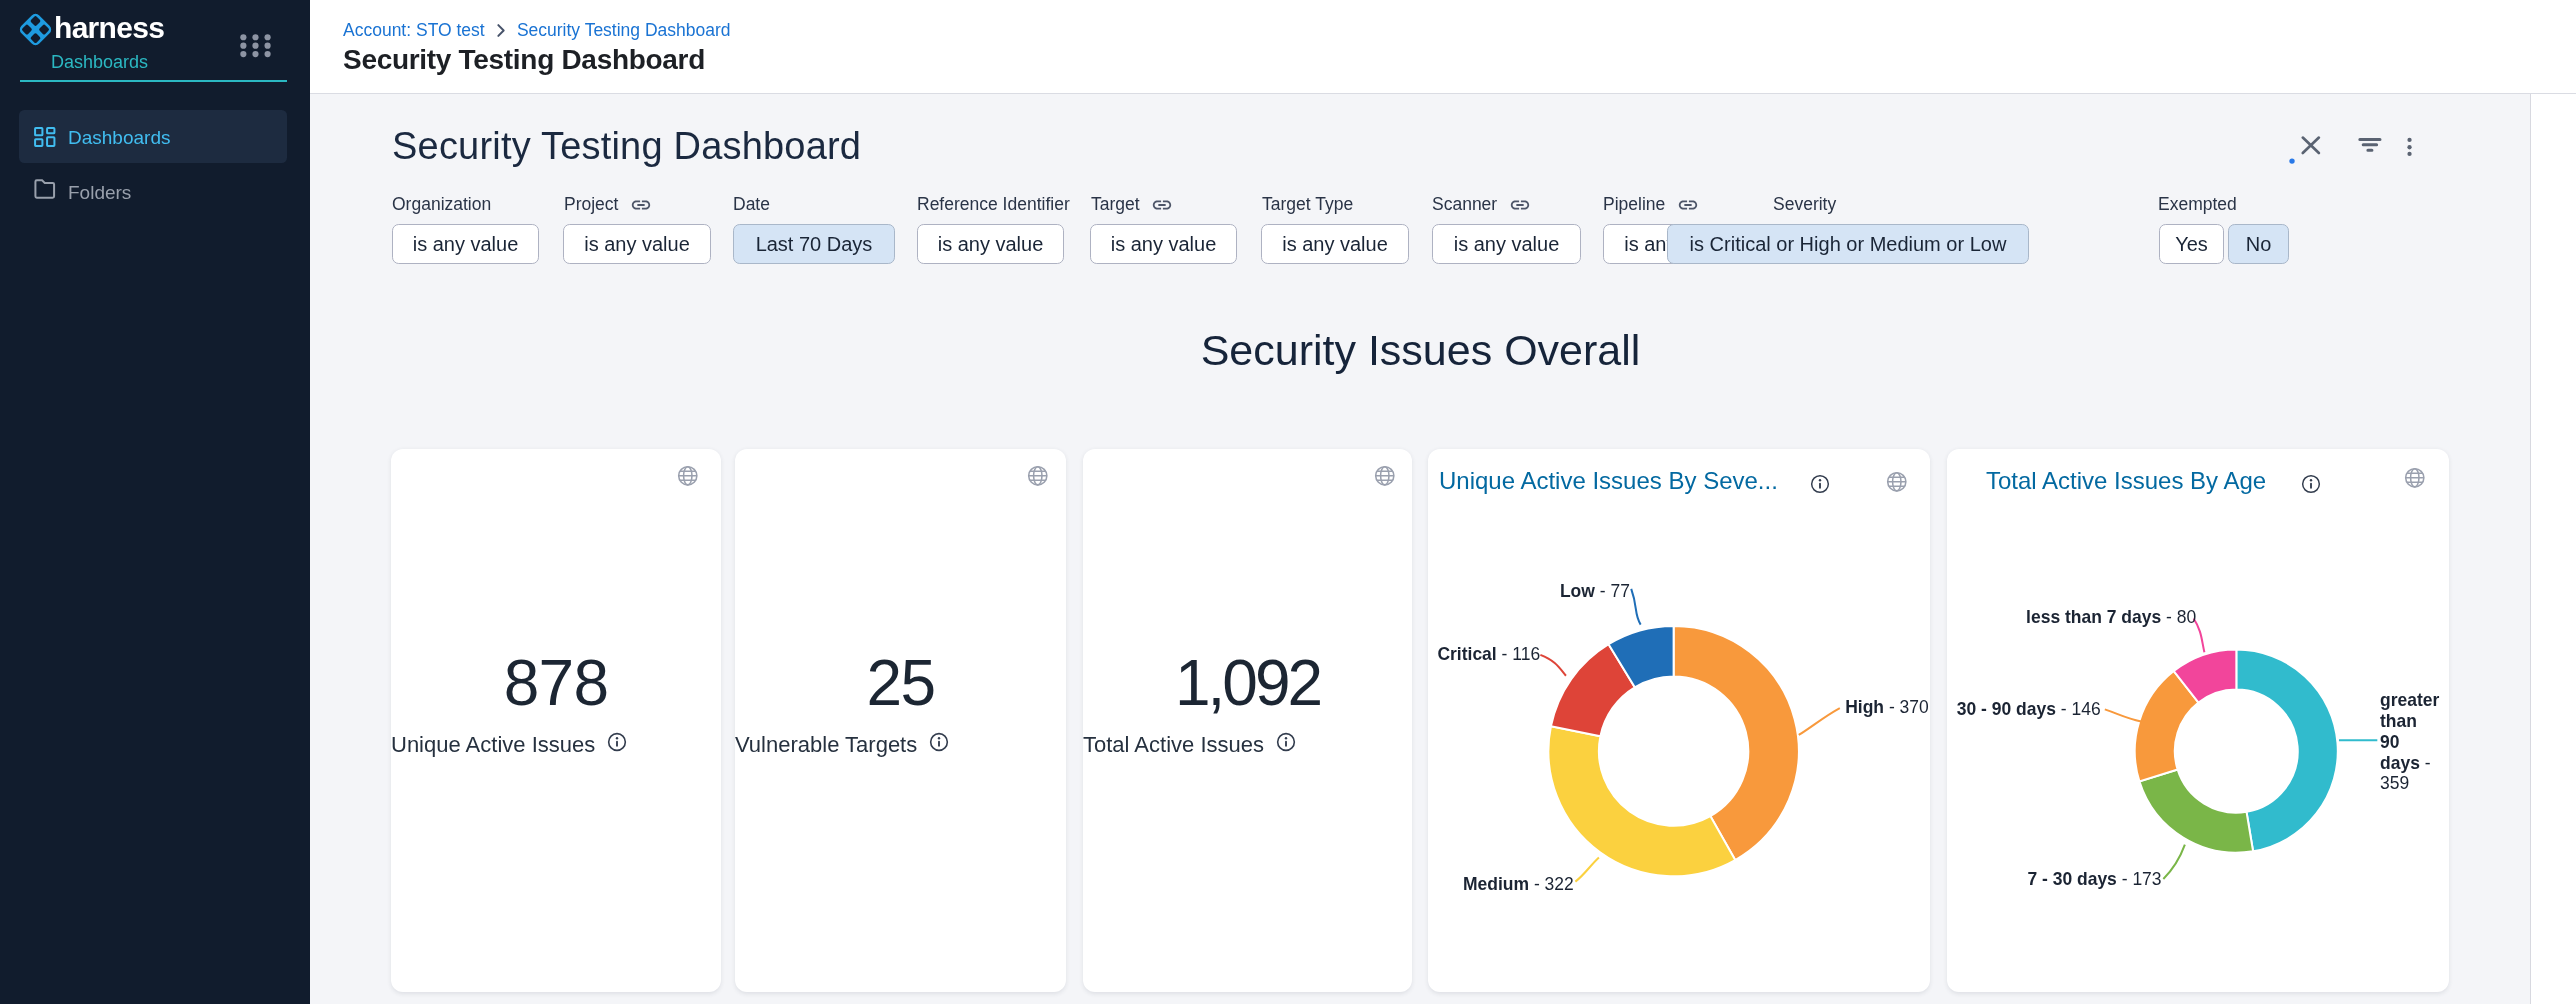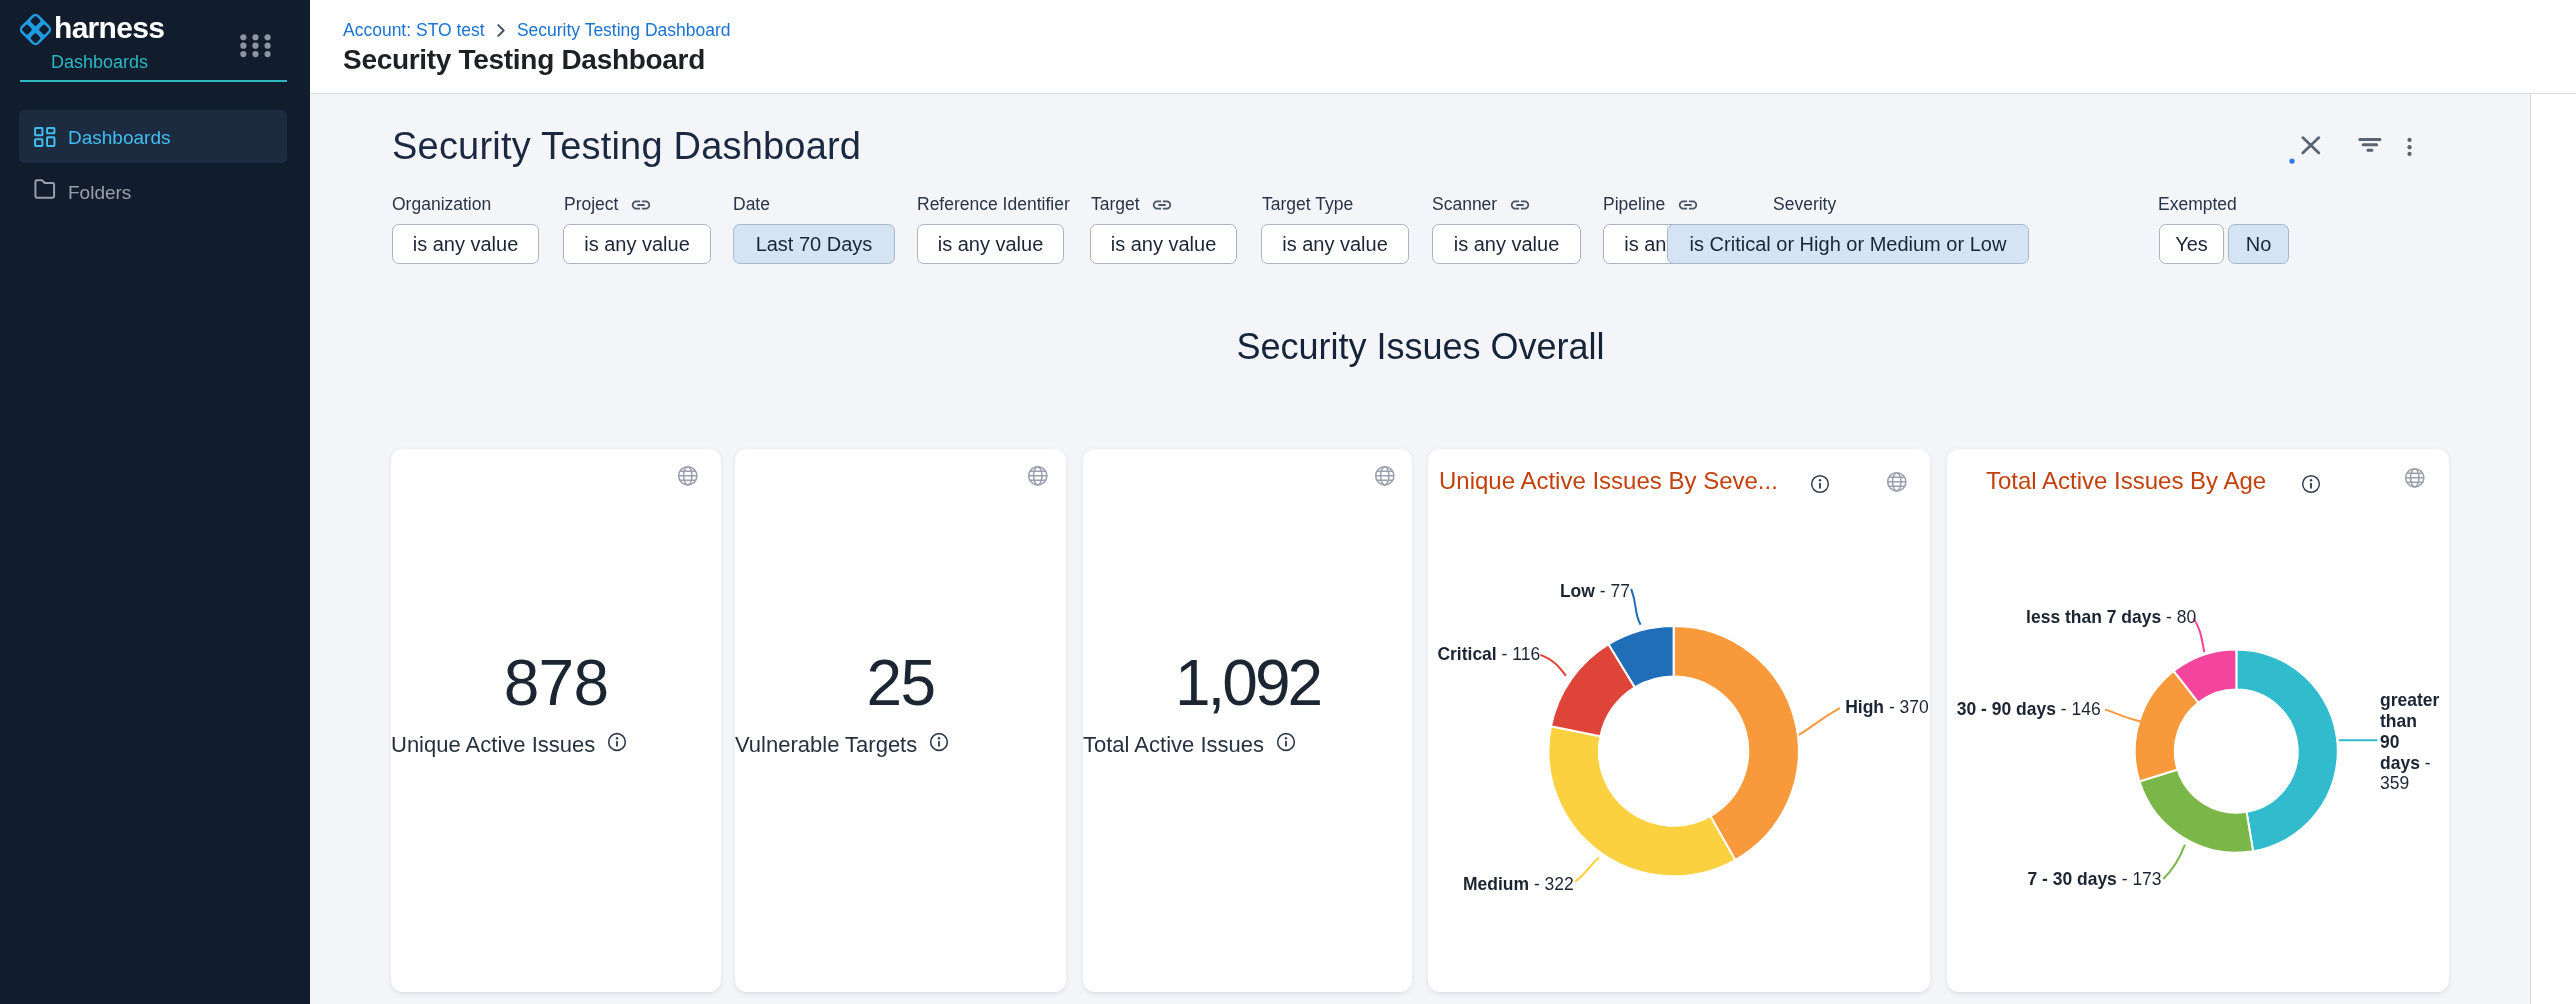--- a/index.html
+++ b/index.html
@@ -25,28 +25,28 @@
   
   #content { position:absolute; left:310px; top:94px; width:2221px; height:910px; background:#F4F5F8; border-right:0.7px solid #D8D9E0; }
   #panel-title { position:absolute; left:392px; top:125px; font-size:38px; color:#1B2940; letter-spacing:0.2px; }
 
   .flabel { position:absolute; top:194px; font-size:17.5px; color:#2A3447; }
   .chip { position:absolute; top:224px; height:40px; border:1.3px solid #AEB2C2; border-radius:6.7px; background:#ffffff;
           color:#1A2536; font-size:20px; display:flex; align-items:center; justify-content:center; }
   .chip.blue { background:#D5E4F5; border-color:#A9B7C9; }
 
   
-  #overall { position:absolute; left:310px; top:326px; width:2221px; text-align:center; font-size:36px; color:#16243A; }
+  #overall { position:absolute; left:310px; top:326px; width:2221px; text-align:center; font-size:43px; color:#16243A; }
 
   
   .card { position:absolute; top:449px; height:543px; background:#ffffff; border-radius:12px;
           box-shadow:0 1.3px 4px rgba(40,50,70,0.10); }
   .bignum { position:absolute; width:100%; text-align:center; top:646px; font-size:64px; color:#1C2633; letter-spacing:-1.7px; }
   .biglabel { position:absolute; width:100%; text-align:left; top:732px; font-size:22px; color:#26313F; }
-  .cardtitle { position:absolute; top:467px; font-size:24px; color:#c2410c; }
+  .cardtitle { position:absolute; top:467px; font-size:24px; color:#0369a1; }
   .dlabel { font-size:26px; fill:#1B2433; font-weight:bold; font-family:"Liberation Sans", sans-serif; }
   .dval { font-weight:normal; }
 </style>
 </head>
 <body>
 
 <div id="sidebar">
   <svg class="abs" style="left:17.5px; top:12px;" width="35" height="35" viewBox="0 0 52 52">
     <g transform="rotate(45 26 26)">
       <rect x="7.2" y="7.2" width="37.6" height="37.6" rx="8" fill="#1E9BE0"></rect>

